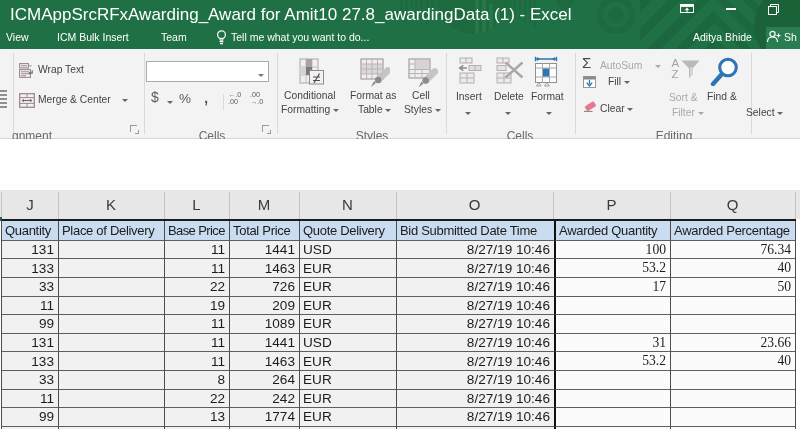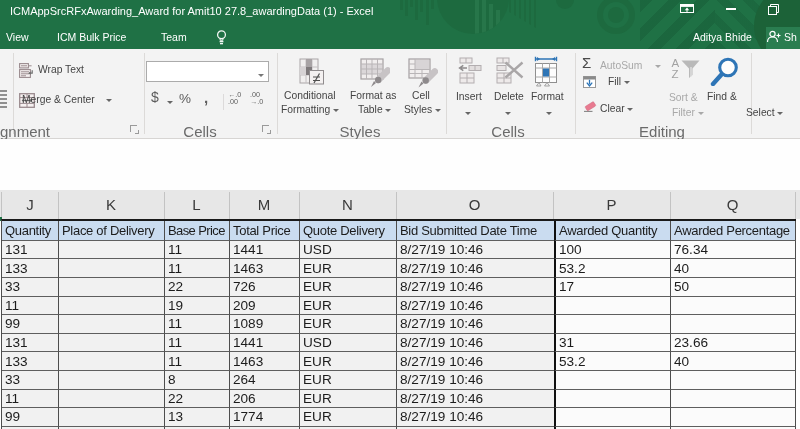--- a/index.html
+++ b/index.html
@@ -1,48 +1,48 @@
 <!DOCTYPE html>
 <html><head><meta charset="utf-8">
 <style>
 html,body{margin:0;padding:0;width:800px;height:429px;overflow:hidden;
  font-family:"Liberation Sans",sans-serif;background:#fff;}
 #app{position:relative;width:800px;height:429px;overflow:hidden;}
 .abs{position:absolute;}
 
 #titlebar{position:absolute;left:0;top:0;width:800px;height:49px;background:#1f7145;overflow:hidden;}
-#title{position:absolute;left:10px;top:5px;color:#fff;font-size:11px;}
+#title{position:absolute;left:10px;top:5px;color:#fff;font-size:17px;}
 .tab{position:absolute;top:31px;color:#fff;font-size:10.5px;}
 .winbtn{position:absolute;color:#fff;}
 
 #ribbon{position:absolute;left:0;top:49px;width:800px;height:90px;background:#f3f3f3;border-bottom:1px solid #d7d5d3;box-sizing:border-box;}
 .vsep{position:absolute;top:4px;width:1px;height:81px;background:#dcdad8;}
-.rlabel{position:absolute;top:74px;font-size:15px;color:#6a6a6a;text-align:center;}
+.rlabel{position:absolute;top:80px;font-size:12px;color:#6a6a6a;text-align:center;padding-left:12px;}
 .rtext{position:absolute;font-size:10.3px;color:#444;}
 .gray{color:#a8a8a8;}
 .caret{display:inline-block;width:0;height:0;border-left:3px solid transparent;border-right:3px solid transparent;border-top:3.5px solid #666;vertical-align:middle;}
 .launcher{position:absolute;width:6px;height:6px;border-top:1px solid #9a9a9a;border-left:1px solid #9a9a9a;}
 .launcher:after{content:"";position:absolute;right:-2px;bottom:-2px;width:3px;height:3px;border-right:1.5px solid #9a9a9a;border-bottom:1.5px solid #9a9a9a;}
 
 #whiteband{position:absolute;left:0;top:139px;width:800px;height:51px;background:#fefefe;}
 #colband{position:absolute;left:0;top:190px;width:800px;height:29px;background:#e7e7e7;}
 .collet{position:absolute;top:6px;font-size:15px;color:#3a3a3a;text-align:center;}
 .colsep{position:absolute;top:2px;width:1px;height:27px;background:#c3c3c3;}
 #grid{position:absolute;left:1px;top:219px;}
 table{border-collapse:separate;border-spacing:0;table-layout:fixed;width:794px;
  border-top:2px solid #1a1a1a;border-left:1.5px solid #4d4d4d;}
 td{padding:0 4px 0 3px;font-size:13.6px;color:#1c1c1c;
  border-right:1.5px solid #4d4d4d;border-bottom:1.5px solid #5e5e5e;
  overflow:hidden;white-space:nowrap;background:#f1f1f1;box-sizing:border-box;}
 tr.hdr td{background:#cadcf0;height:19.8px;font-size:13px;letter-spacing:-0.3px;}
 tr.data td{height:18.6px;}
 td.thickL{border-left:2.5px solid #101010;}
-tr.data td:nth-child(7),tr.data td:nth-child(8){background:#fbfbfb;}
+tr.data td:nth-child(7),tr.data td:nth-child(8){background:#fbfbfb;font-family:Liberation Serif, serif;}
 td.noR{border-right:none;}
-td.r{text-align:left;}
+td.r{text-align:right;}
 </style></head>
 <body>
 <div id="app">
 
 <div id="titlebar">
   <div id="artwork">
 
     <div class="abs" style="left:400px;top:0;width:3px;height:10px;background:#1d6a3f"></div>
     <div class="abs" style="left:405px;top:0;width:3px;height:16px;background:#1d6a3f"></div>
     <div class="abs" style="left:410px;top:0;width:3px;height:7px;background:#1d6a3f"></div>
@@ -78,28 +78,29 @@
     <path d="M7 3.6 l2.2 2.6 h-4.4 z" fill="#fff"></path>
     <path d="M7 4.5 v4" stroke="#fff"></path>
   </svg>
   <div class="winbtn" style="left:726px;top:7.5px;width:10px;height:2px;background:#fff"></div>
   <svg class="winbtn" style="left:768px;top:4px" width="11" height="11" viewBox="0 0 11 11">
     <rect x="0.5" y="2.5" width="8" height="8" fill="none" stroke="#fff"></rect>
     <path d="M2.5 2.5 v-2 h8 v8 h-2" fill="none" stroke="#fff"></path>
   </svg>
 
   <div class="tab" style="left:6px">View</div>
-  <div class="tab" style="left:57px">ICM Bulk Price</div>
+  <div class="tab" style="left:57px">ICM Bulk Insert</div>
   <div class="tab" style="left:161px">Team</div>
   <svg class="tab" style="left:216px;top:30px" width="12" height="16" viewBox="0 0 12 16">
     <circle cx="5.5" cy="4.8" r="3.9" fill="none" stroke="#f2f7f4" stroke-width="1.3"></circle>
     <path d="M4.1 8.4 v1.8 h2.8 v-1.8" fill="none" stroke="#f2f7f4" stroke-width="1"></path>
     <rect x="3.6" y="10.8" width="3.8" height="1.5" fill="#f2f7f4"></rect>
     <rect x="4" y="13" width="3" height="1.3" fill="#f2f7f4"></rect>
   </svg>
+  <div class="tab" style="left:231px">Tell me what you want to do...</div>
   <div class="abs" style="left:766px;top:27px;width:34px;height:22px;background:#2a7d50"></div>
   <div class="tab" style="left:693px">Aditya Bhide</div>
   <svg class="tab" style="left:766px;top:29px" width="15" height="15" viewBox="0 0 15 15">
     <circle cx="6.5" cy="5" r="2.6" fill="none" stroke="#fff" stroke-width="1.2"></circle>
     <path d="M1.5 13 c0-3.2 2.2-5 5-5 s5 1.8 5 5" fill="none" stroke="#fff" stroke-width="1.2"></path>
     <path d="M12.5 4.5 v4 M10.5 6.5 h4" stroke="#fff" stroke-width="1.2"></path>
   </svg>
   <div class="tab" style="left:784px">Sh</div>
 </div>
 
@@ -205,21 +206,21 @@
       <path d="M11.5 18.5 L3 28" stroke="#2e75b6" stroke-width="4.4" stroke-linecap="round"></path>
     </svg>
   </div>
   <div class="vsep" style="left:13px"></div>
   <div class="vsep" style="left:144px"></div>
   <div class="vsep" style="left:277px"></div>
   <div class="vsep" style="left:446px"></div>
   <div class="vsep" style="left:575px"></div>
   <div class="vsep" style="left:751px"></div>
   <div class="rtext" style="left:38px;top:15px">Wrap Text</div>
-  <div class="rtext" style="left:22px;top:45px">Merge &amp; Center&nbsp;&nbsp;&nbsp;&nbsp;<span class="caret"></span></div>
+  <div class="rtext" style="left:38px;top:45px">Merge &amp; Center&nbsp;&nbsp;&nbsp;&nbsp;<span class="caret"></span></div>
   <div class="rlabel" style="left:0px;width:40px">gnment</div>
   <div class="launcher" style="left:130px;top:76px"></div>
 
   <div class="abs" style="left:146px;top:12px;width:123px;height:21px;background:#fff;border:1px solid #ababab;box-sizing:border-box">
      <div class="abs" style="right:0;top:0;width:13px;height:19px;"><span class="caret" style="margin:8px 0 0 3px;border-top-color:#777"></span></div>
   </div>
   <div class="rtext" style="left:151px;top:40px;font-size:14px;color:#5c5c5c">$</div>
   <span class="caret" style="position:absolute;left:167px;top:52px"></span>
   <div class="rtext" style="left:179px;top:42px;font-size:13.5px;color:#5c5c5c">%</div>
   <div class="rtext" style="left:204px;top:40px;font-size:15px;color:#5c5c5c;font-weight:bold">,</div>
@@ -377,21 +378,21 @@
             <td class="r">264</td>
             <td>EUR</td>
             <td class="r noR">8/27/19 10:46</td>
             <td class="r thickL"></td>
             <td class="r"></td>
           </tr>
 <tr class="data">
             <td class="r">11</td>
             <td></td>
             <td class="r">22</td>
-            <td class="r">206</td>
+            <td class="r">242</td>
             <td>EUR</td>
             <td class="r noR">8/27/19 10:46</td>
             <td class="r thickL"></td>
             <td class="r"></td>
           </tr>
 <tr class="data">
             <td class="r">99</td>
             <td></td>
             <td class="r">13</td>
             <td class="r">1774</td>

